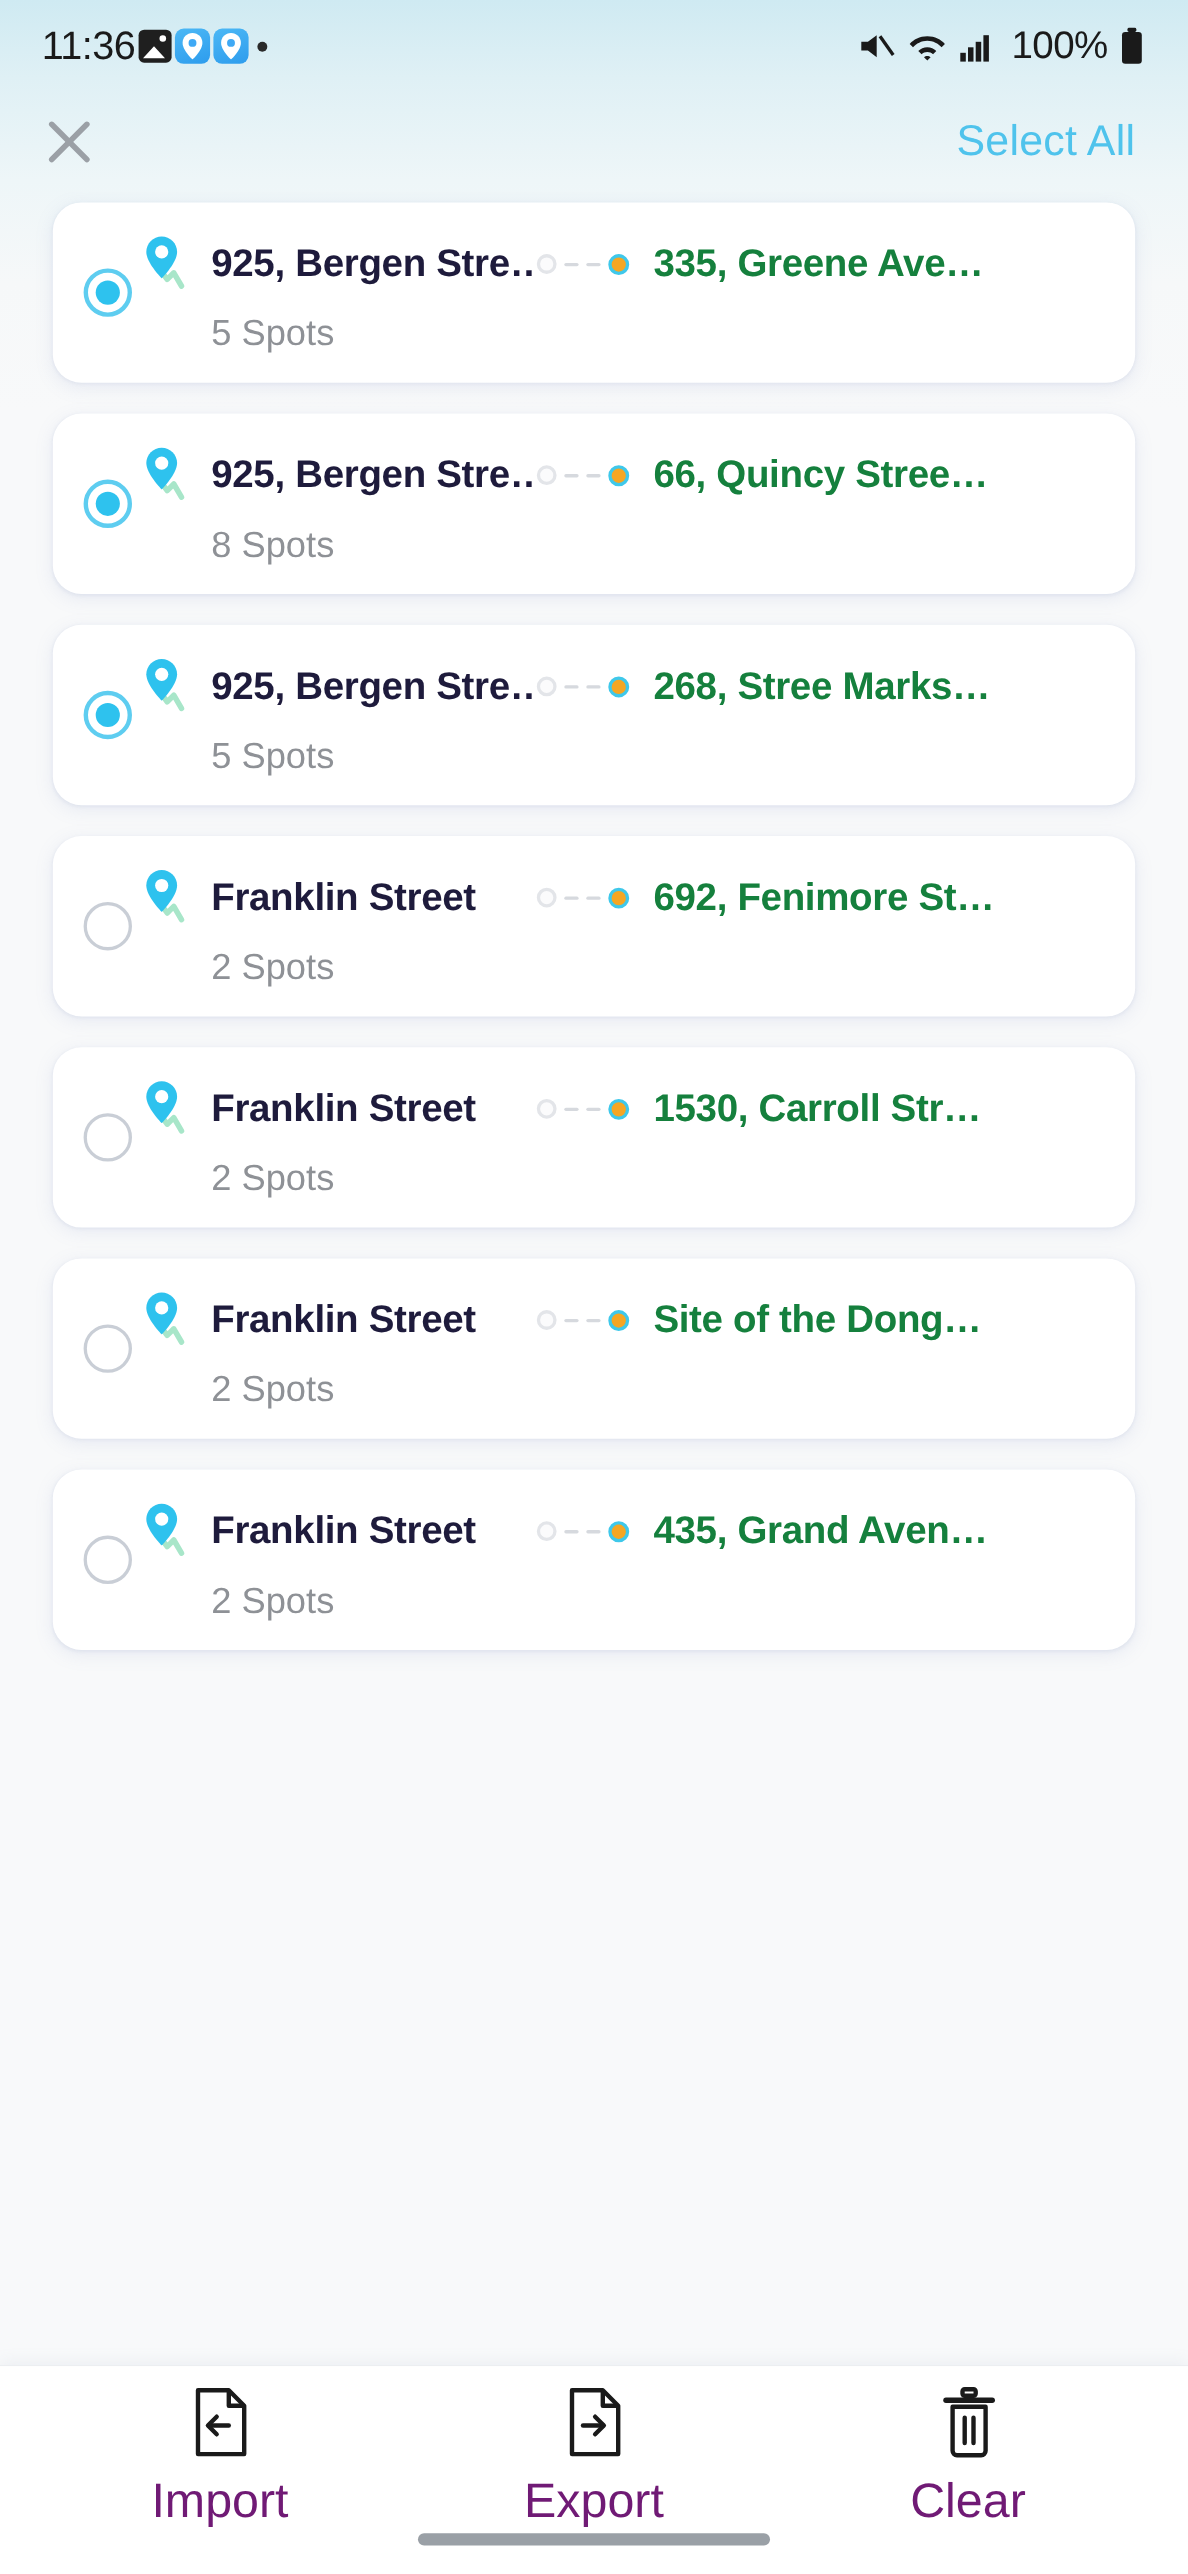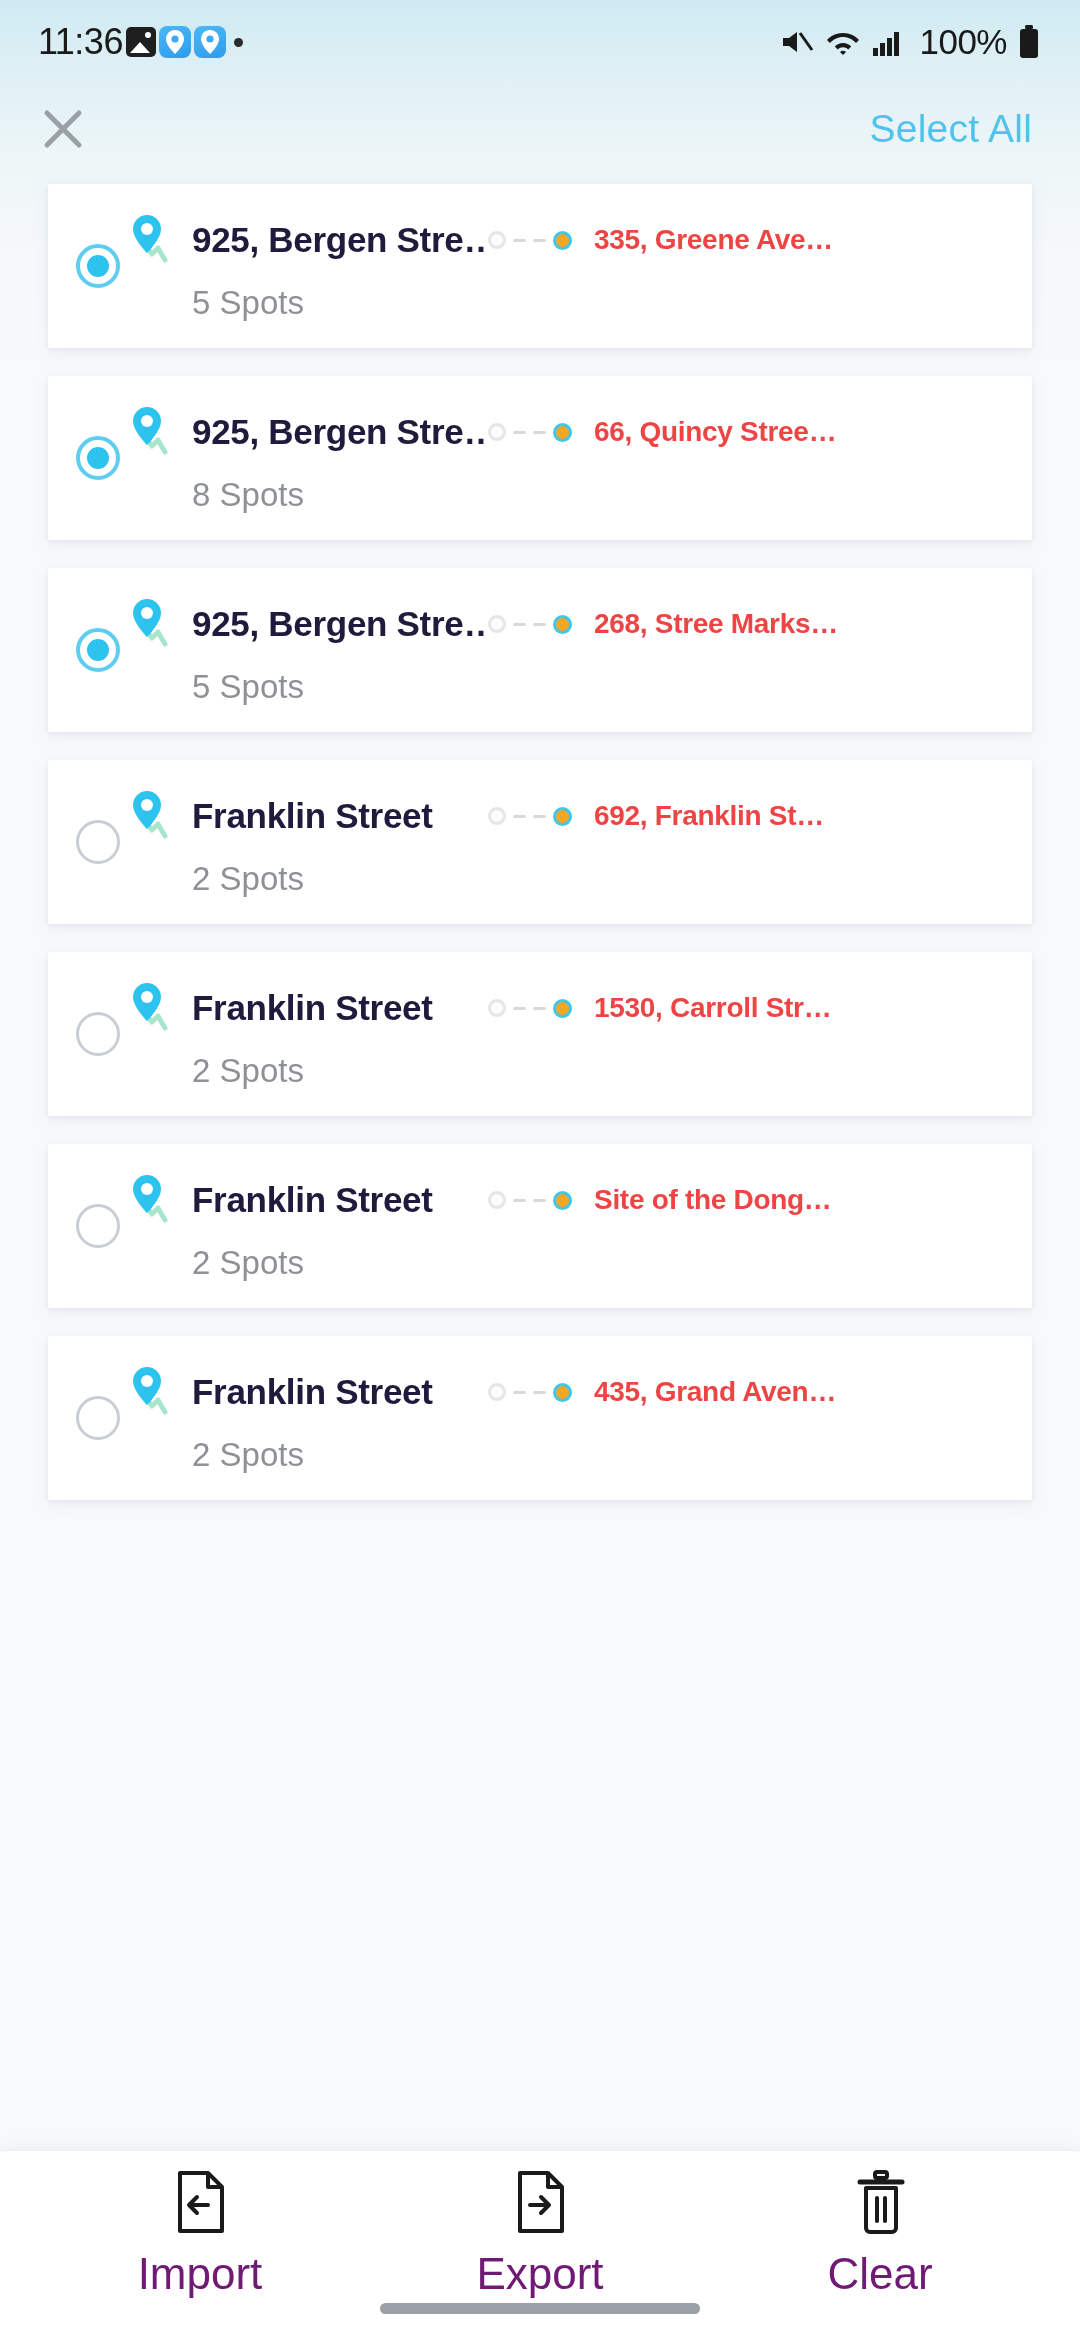--- a/index.html
+++ b/index.html
@@ -128,21 +128,21 @@
   .card-list {
     flex: 1 1 auto;
     overflow: hidden;
     padding: 10px 0 0 0;
   }
 
   .route-card {
     position: relative;
     margin: 0 48px 28px 48px;
     background: #ffffff;
-    border-radius: 2px;
+    border-radius: 26px;
     min-height: 158px;
     box-shadow: 0 4px 16px rgba(120, 140, 190, 0.13),
                 0 1px 3px rgba(120, 140, 190, 0.10);
     padding: 30px 22px 26px 82px;
     display: flex;
     flex-direction: column;
     justify-content: space-between;
   }
 
   .radio {
@@ -214,23 +214,23 @@
     border-radius: 2px;
   }
   .conn-end {
     width: 19px; height: 19px;
     border-radius: 50%;
     background: #f5a623;
     border: 3px solid #3fc8ea;
   }
 
   .dest-label {
-    font-size: 28px;
+    font-size: 35px;
     font-weight: bold;
-    color: #ef4444;
+    color: #15803d;
     white-space: nowrap;
     overflow: hidden;
     letter-spacing: -0.3px;
     flex: 1 1 auto;
   }
 
   .spots-label {
     margin-top: 18px;
     margin-left: 62px;
     font-size: 33px;
@@ -417,21 +417,21 @@
     <path d="M17 1C9.3 1 3 7.3 3 15c0 10 14 24 14 24s14-14 14-24c0-7.7-6.3-14-14-14z" fill="#2ec2ee"></path>
     <circle cx="17" cy="15" r="6" fill="#ffffff"></circle>
   </svg></span>
       <span class="origin-label">Franklin Street</span>
       <span class="route-connector">
         <span class="conn-start"></span>
         <span class="conn-dash"></span>
         <span class="conn-dash"></span>
         <span class="conn-end"></span>
       </span>
-      <span class="dest-label">692, Franklin St…</span>
+      <span class="dest-label">692, Fenimore St…</span>
     </div>
     <div class="spots-label">2 Spots</div>
       </div>
       <div class="route-card">
     <div class="radio off"></div>
     <div class="card-top">
       <span class="pin-icon">
   <svg width="46" height="52" viewBox="0 0 46 52">
     <path d="M6 5 L14 16 L20 10 L27 22" fill="none" stroke="#a8e6c9" stroke-width="5" stroke-linecap="round" stroke-linejoin="round" transform="translate(8,24)"></path>
     <path d="M17 1C9.3 1 3 7.3 3 15c0 10 14 24 14 24s14-14 14-24c0-7.7-6.3-14-14-14z" fill="#2ec2ee"></path>

